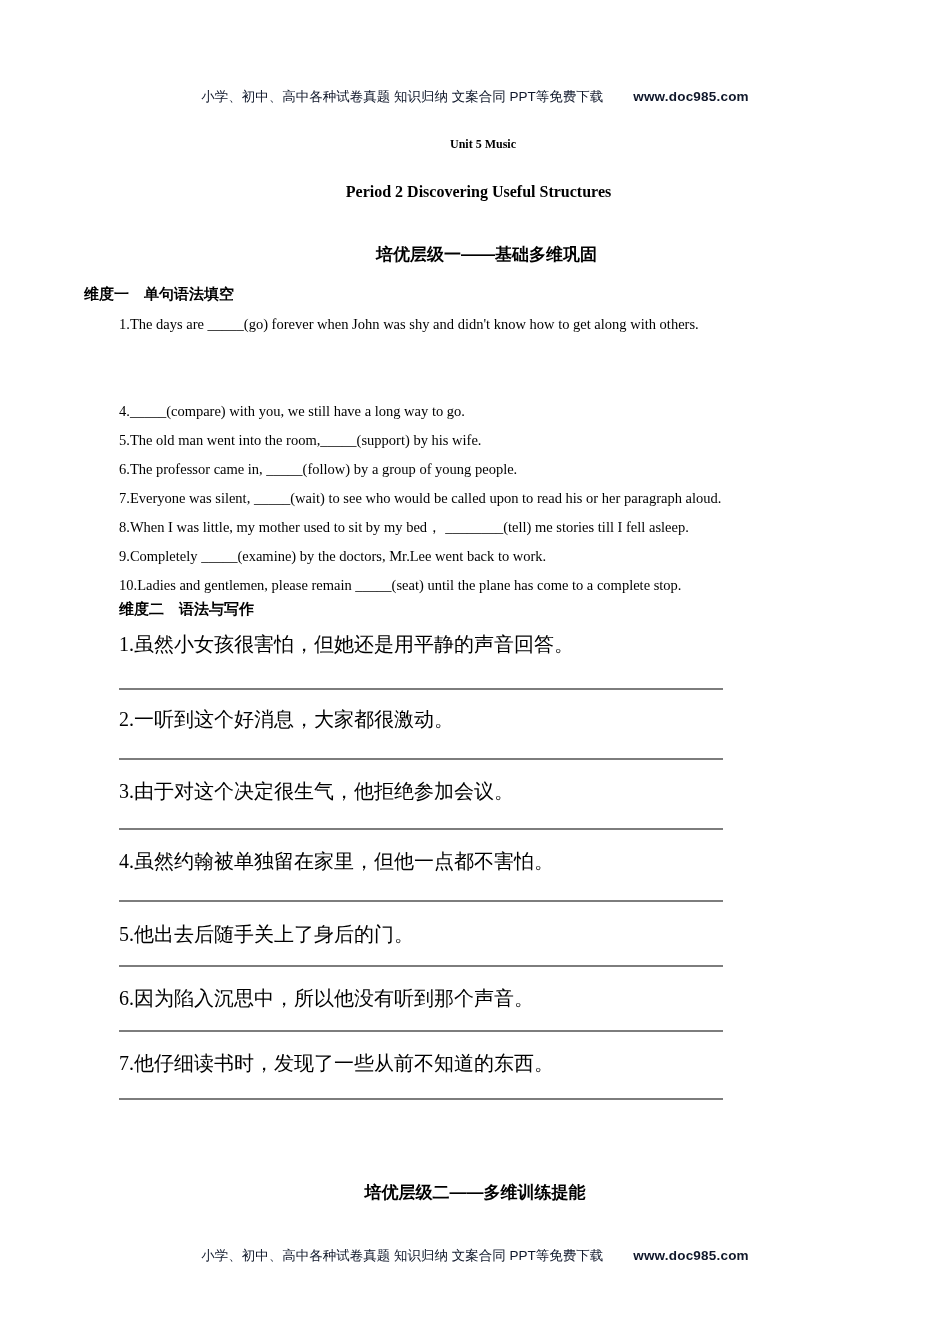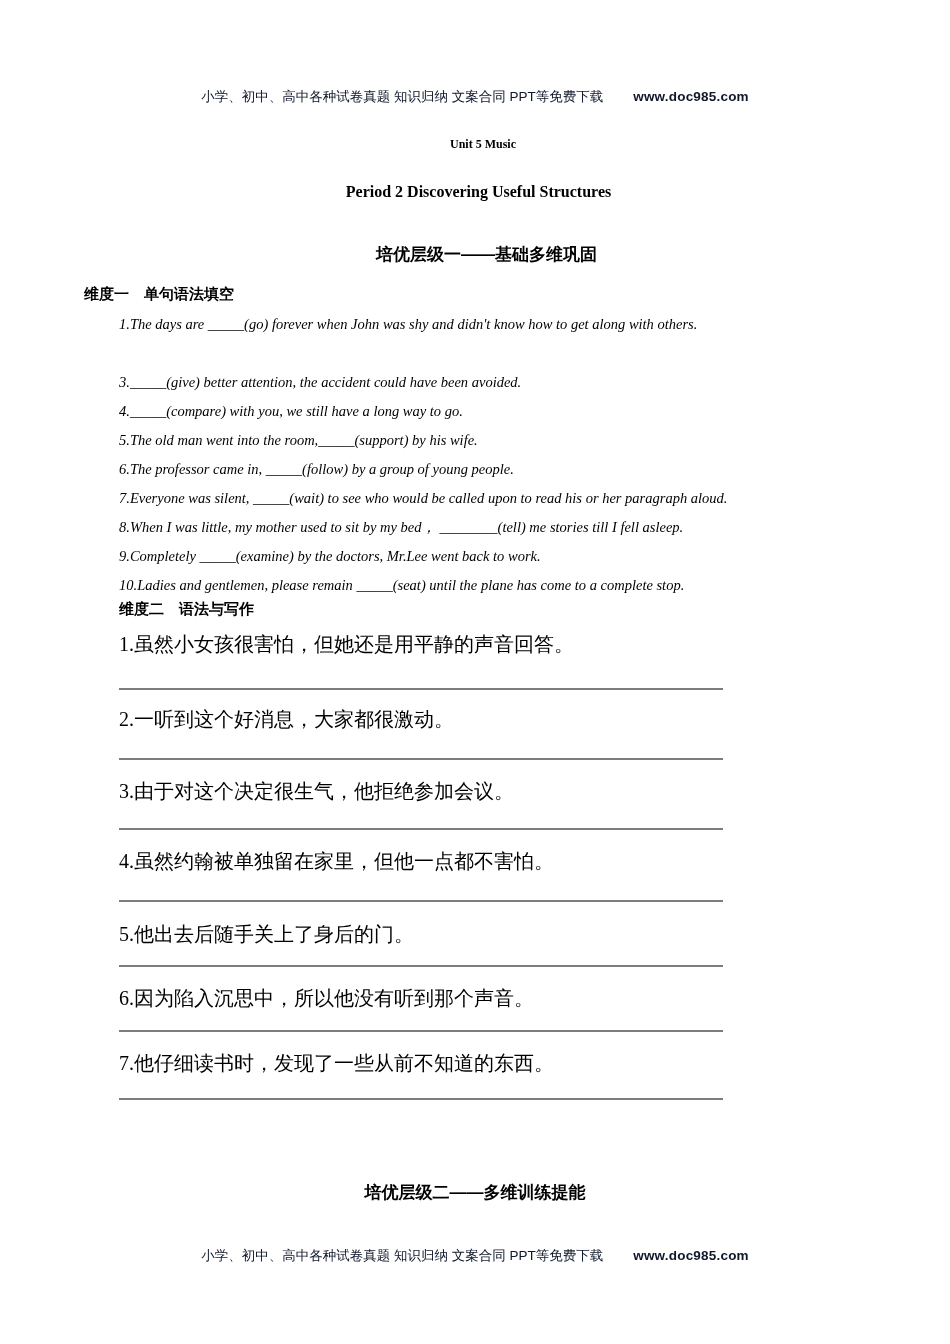--- a/index.html
+++ b/index.html
@@ -44,21 +44,20 @@
     font-weight:bold; font-size:15px;
     font-family:"Liberation Sans", sans-serif;
     white-space:nowrap;
   }
   .dim-head.d1 { top:285px; left:84px; }
   .dim-head.d2 { top:600px; left:119px; }
   .en-item {
     position:absolute; left:119px;
     font-size:14.5px; line-height:20px;
     white-space:nowrap;
-    font-style:italic;
   }
   .cn-item {
     position:absolute; left:119px;
     font-size:20px; line-height:20px;
     white-space:nowrap;
   }
   .answer-line {
     position:absolute; left:119px;
     width:604px; height:0;
     border-top:2px solid #7d7d7d;
@@ -74,21 +73,20 @@
   </div>
 
   <div class="doc-title">Unit 5 Music</div>
   <div class="doc-subtitle">Period 2 Discovering Useful Structures</div>
 
   <div class="section-title s1">培优层级一——基础多维巩固</div>
 
   <div class="dim-head d1">维度一　单句语法填空</div>
 
   <div class="en-item" style="top:314px">1.The days are _____(go) forever when John was shy and didn't know how to get along with others.</div>
-  <div class="en-item" style="top:372px">3._____(give) better attention, the accident could have been avoided.</div>
   <div class="en-item" style="top:401px">4._____(compare) with you, we still have a long way to go.</div>
   <div class="en-item" style="top:430px">5.The old man went into the room,_____(support) by his wife.</div>
   <div class="en-item" style="top:459px">6.The professor came in, _____(follow) by a group of young people.</div>
   <div class="en-item" style="top:488px">7.Everyone was silent, _____(wait) to see who would be called upon to read his or her paragraph aloud.</div>
   <div class="en-item" style="top:517px">8.When I was little, my mother used to sit by my bed， ________(tell) me stories till I fell asleep.</div>
   <div class="en-item" style="top:546px">9.Completely _____(examine) by the doctors, Mr.Lee went back to work.</div>
   <div class="en-item" style="top:575px">10.Ladies and gentlemen, please remain _____(seat) until the plane has come to a complete stop.</div>
 
   <div class="dim-head d2">维度二　语法与写作</div>
 

